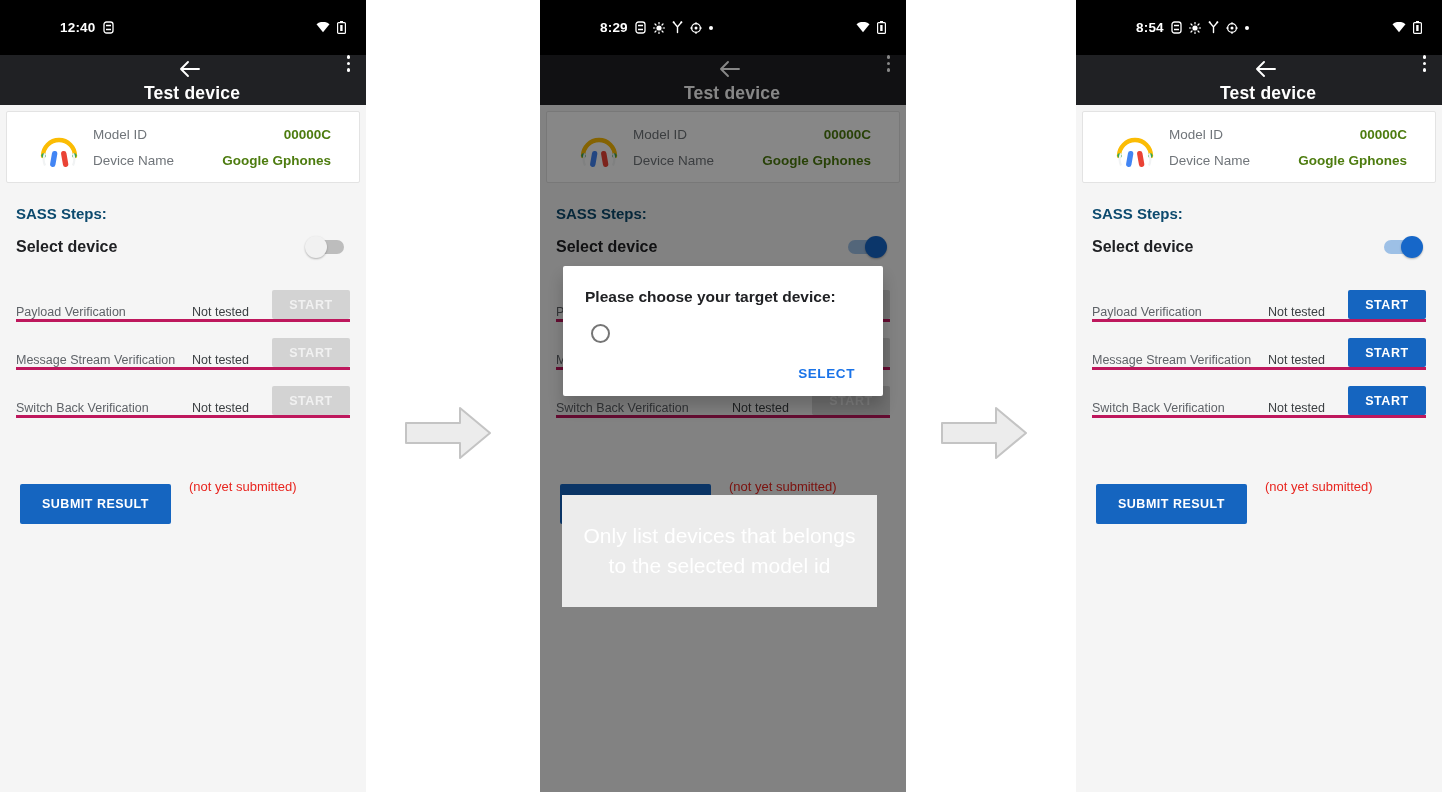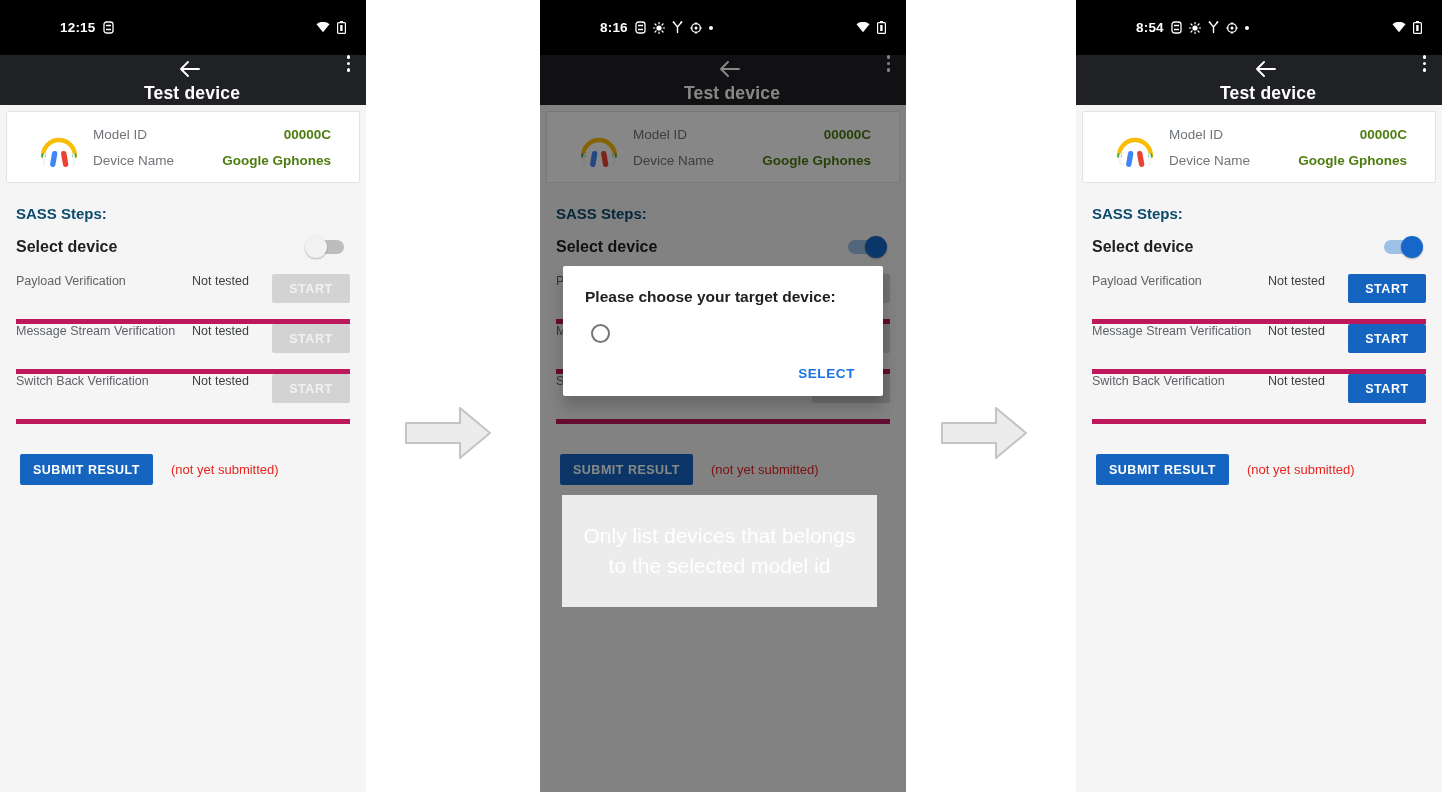--- a/index.html
+++ b/index.html
@@ -76,38 +76,38 @@
     position:absolute;top:-4px;width:22px;height:22px;border-radius:50%;
     box-shadow:0 1px 2px rgba(0,0,0,.28);
   }
   .switch.off{background:#bdbdbd;}
   .switch.off .thumb{left:-3px;background:#f1f1f1;}
   .switch.on{background:#9dc0e6;}
   .switch.on .thumb{left:17px;background:#1667c9;}
 
   .steps{margin:18px 16px 0 16px;}
   .step{
-    display:flex;align-items:flex-start;border-bottom:5px solid #be185d;
+    display:flex;align-items:flex-end;border-bottom:3px solid #be185d;
     height:45px;
   }
   .step .name{flex:1;font-size:12.5px;color:#5f6368;line-height:14px;padding-right:6px;}
   .step .status{width:80px;font-size:12.5px;color:#3c4043;}
   .btn-start{
     width:78px;height:29px;border:0;border-radius:2px;
     font-size:12.5px;font-weight:bold;letter-spacing:.6px;cursor:pointer;
     font-family:"Liberation Sans", sans-serif;
   }
   .btn-start.disabled{background:#d3d3d3;color:#f1f1f1;}
   .btn-start.enabled{background:#1565c0;color:#fff;}
 
   .submit-wrap{display:flex;align-items:center;margin:30px 0 0 20px;}
   .btn-submit{
     background:#1565c0;color:#fff;border:0;border-radius:2px;
-    height:31px;padding:0 13px;font-size:12.5px;font-weight:bold;letter-spacing:.5px;
-    cursor:pointer;font-family:"Liberation Sans", sans-serif;
+    height:40px;padding:0 22px;font-size:12.5px;font-weight:bold;letter-spacing:.5px;
+    cursor:pointer;font-family:"Liberation Sans", sans-serif;margin-top:36px;
   }
   .submit-note{margin-left:18px;color:#e8251f;font-size:13px;}
 
   
   .scrim{position:absolute;left:0;top:55px;width:366px;height:737px;background:rgba(0,0,0,.47);}
   .dialog{
     position:absolute;left:23px;top:266px;width:320px;background:#fff;border-radius:2px;
     box-shadow:0 11px 15px rgba(0,0,0,.2);padding:22px 22px 8px 22px;box-sizing:border-box;
   }
   .dlg-title{font-size:15.5px;font-weight:bold;color:#202124;}
@@ -128,21 +128,21 @@
   .arrow{position:absolute;top:405px;width:88px;height:56px;}
 </style>
 </head>
 <body>
 
 <div class="stage">
 
   <div class="phone" id="phone1">
     <div class="statusbar">
       <div class="sb-left">
-        <span class="sb-time">12:15</span>
+        <span class="sb-time">12:40</span>
         <span class="sb-ico">
             <svg width="11" height="13" viewBox="0 0 11 13">
               <rect x="1" y="1" width="9" height="11" rx="2.5" fill="none" stroke="#fff" stroke-width="1.3"></rect>
               <path d="M3 4.5h5M3 8.5h5" stroke="#fff" stroke-width="1.3"></path>
             </svg>
           </span>
       </div>
       <div class="sb-right">
         <span class="sb-ico">
             <svg width="14" height="11" viewBox="0 0 14 11">
@@ -235,21 +235,21 @@
 
   <span class="arrow" style="left:404px;">
     <svg width="88" height="56" viewBox="0 0 88 56">
         <path d="M2 18 H56 V3 L86 28 L56 53 V38 H2 Z" fill="#ececec" stroke="#c4c4c4" stroke-width="2" stroke-linejoin="round"></path>
       </svg>
   </span>
 
   <div class="phone" id="phone2">
     <div class="statusbar">
       <div class="sb-left">
-        <span class="sb-time">8:16</span>
+        <span class="sb-time">8:29</span>
         <span class="sb-ico">
             <svg width="11" height="13" viewBox="0 0 11 13">
               <rect x="1" y="1" width="9" height="11" rx="2.5" fill="none" stroke="#fff" stroke-width="1.3"></rect>
               <path d="M3 4.5h5M3 8.5h5" stroke="#fff" stroke-width="1.3"></path>
             </svg>
           </span>
         <span class="sb-ico">
             <svg width="12" height="12" viewBox="0 0 12 12">
               <circle cx="6" cy="6" r="2.6" fill="#fff"></circle>
               <g stroke="#fff" stroke-width="1.2" stroke-linecap="round">

